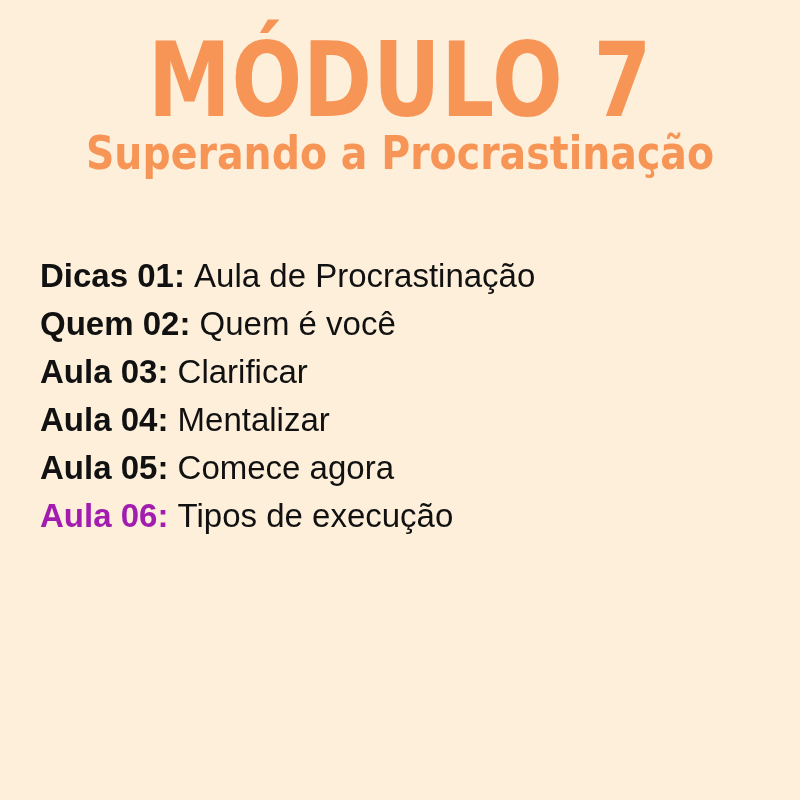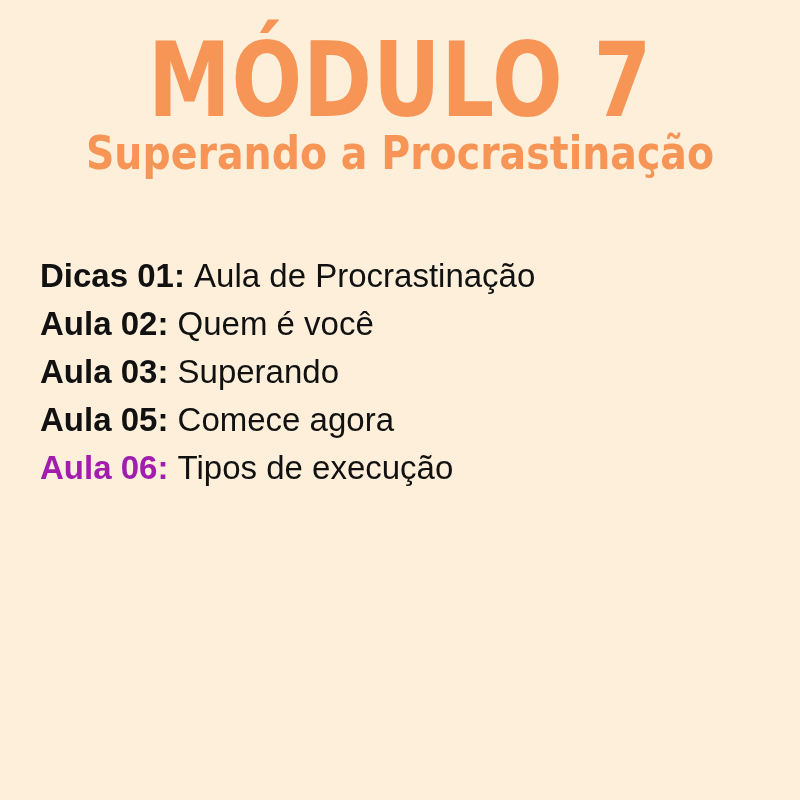--- a/index.html
+++ b/index.html
@@ -106,26 +106,30 @@
     <h1 class="module-title" style="color: rgb(247, 149, 87);">MÓDULO 7</h1>
     <h2 class="module-subtitle" style="color: rgb(247, 149, 87);">Superando a Procrastinação</h2>
   </div>
 
   <ul class="lesson-list">
     <li class="lesson-item">
       <span class="lesson-label" style="color: rgb(17, 17, 17);">Dicas 01: </span>
       <span class="lesson-text" style="color: rgb(17, 17, 17);">Aula de Procrastinação</span>
     </li>
     <li class="lesson-item">
-      <span class="lesson-label" style="color: rgb(17, 17, 17);">Aula 02: </span>
+      <span class="lesson-label" style="color: rgb(17, 17, 17);">Quem 02: </span>
       <span class="lesson-text" style="color: rgb(17, 17, 17);">Quem é você</span>
     </li>
     <li class="lesson-item">
       <span class="lesson-label" style="color: rgb(17, 17, 17);">Aula 03: </span>
-      <span class="lesson-text" style="color: rgb(17, 17, 17);">Superando</span>
+      <span class="lesson-text" style="color: rgb(17, 17, 17);">Clarificar</span>
+    </li>
+    <li class="lesson-item">
+      <span class="lesson-label" style="color: rgb(17, 17, 17);">Aula 04: </span>
+      <span class="lesson-text" style="color: rgb(17, 17, 17);">Mentalizar</span>
     </li>
     <li class="lesson-item">
       <span class="lesson-label" style="color: rgb(17, 17, 17);">Aula 05: </span>
       <span class="lesson-text" style="color: rgb(17, 17, 17);">Comece agora</span>
     </li>
     <li class="lesson-item">
       <span class="lesson-label" style="color: #a21caf;">Aula 06: </span>
       <span class="lesson-text" style="color: rgb(17, 17, 17);">Tipos de execução</span>
     </li>
   </ul>

